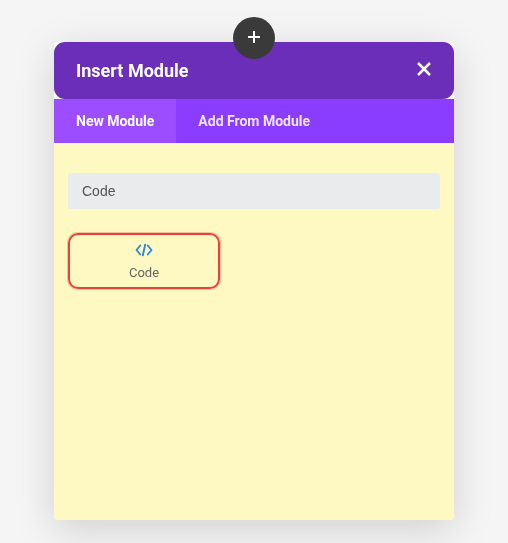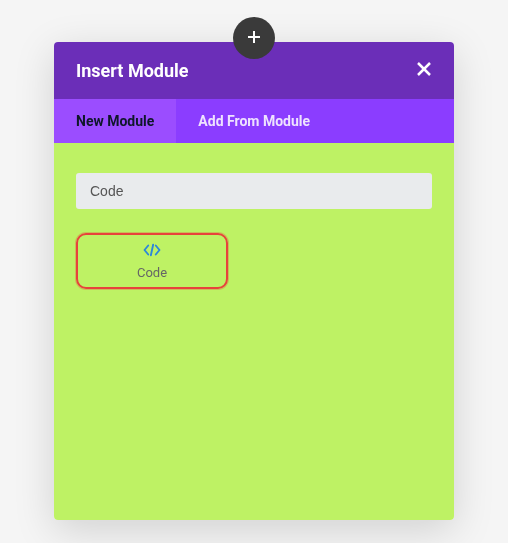--- a/index.html
+++ b/index.html
@@ -48,20 +48,21 @@
       display: flex;
       flex-direction: column;
     }
     .modal-header {
       background: #6b2eb8;
       color: #fff;
       padding: 18px 22px;
       display: flex;
       align-items: center;
       justify-content: space-between;
+      border-radius: 11px;
     }
     .modal-title {
       font-size: 18px;
       font-weight: 700;
     }
     .close-btn {
       cursor: pointer;
       display: flex;
       align-items: center;
       justify-content: center;
@@ -74,33 +75,33 @@
     }
     .tabs {
       display: flex;
       background: #8b3dff;
     }
     .tab {
       flex: 0 0 auto;
       padding: 14px 22px;
       font-size: 14px;
       font-weight: 700;
-      color: #0f172a;
+      color: #ffffff;
       cursor: pointer;
     }
     .tab.active {
       background: #9b4dff;
     }
     .tab:not(.active) {
       color: rgba(255,255,255,0.85);
     }
     .modal-body {
       flex: 1;
-      padding: 30px 22px;
-      background: #bef264;
+      padding: 30px 14px;
+      background: #fef9c3;
     }
     .search-input {
       width: 100%;
       background: #e9ebed;
       border: none;
       border-radius: 3px;
       padding: 10px 14px;
       font-size: 14px;
       color: #555;
       outline: none;

